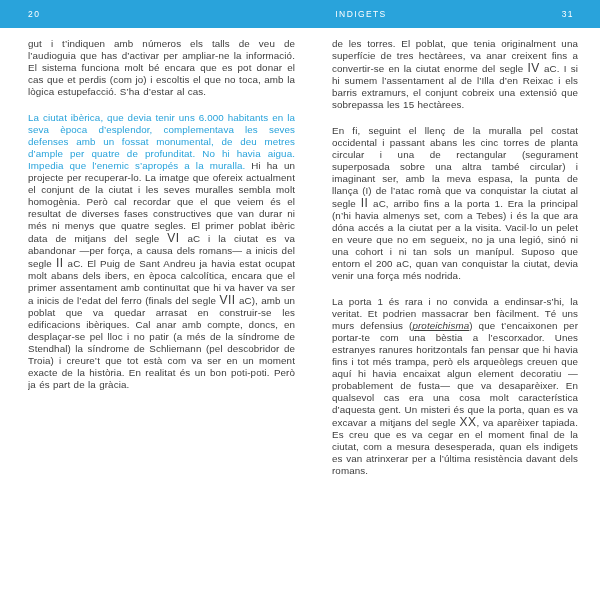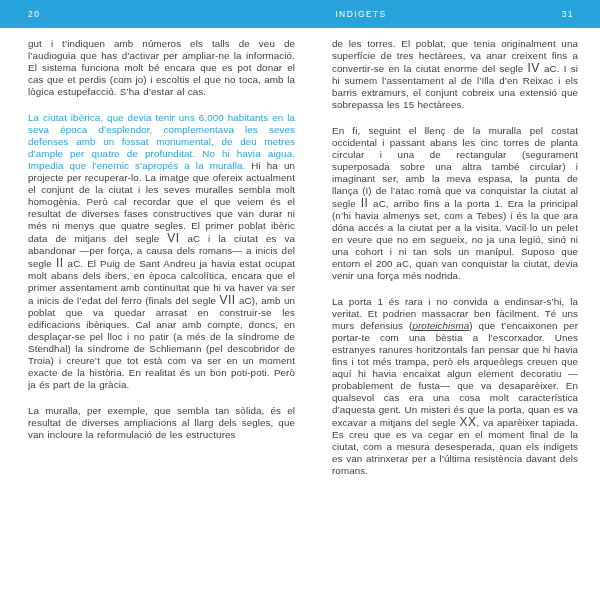--- a/index.html
+++ b/index.html
@@ -59,20 +59,19 @@
 <div class="header-bar">
   <span class="pn-left">20</span>
   <span class="title-author">JACINTO ANTON</span>
   <span class="title-chapter">INDIGETS</span>
   <span class="pn-right">31</span>
 </div>
 
 <div class="text-column col-left">
     <p><span class="run-default">gut i t’indiquen amb números els talls de veu de l’audioguia que has d’activar per ampliar-ne la informació. El sistema funciona molt bé encara que es pot donar el cas que et perdis (com jo) i escoltis el que no toca, amb la lògica estupefacció. S’ha d’estar al cas.</span></p>
     <p><span class="run-accent">La ciutat ibèrica, que devia tenir uns 6.000 habitants en la seva època d’esplendor, complementava les seves defenses amb un fossat monumental, de deu metres d’ample per quatre de profunditat. No hi havia aigua. Impedia que l’enemic s’apropés a la muralla. </span><span class="run-default">Hi ha un projecte per recuperar-lo. La imatge que ofereix actualment el conjunt de la ciutat i les seves muralles sembla molt homogènia. Però cal recordar que el que veiem és el resultat de diverses fases constructives que van durar ni més ni menys que quatre segles. El primer poblat ibèric data de mitjans del segle </span><span class="run-smallcaps">VI</span><span class="run-default"> aC i la ciutat es va abandonar —per força, a causa dels romans— a inicis del segle </span><span class="run-smallcaps">II</span><span class="run-default"> aC. El Puig de Sant Andreu ja havia estat ocupat molt abans dels ibers, en època calcolítica, encara que el primer assentament amb continuïtat que hi va haver va ser a inicis de l’edat del ferro (finals del segle </span><span class="run-smallcaps">VII</span><span class="run-default"> aC), amb un poblat que va quedar arrasat en construir-se les edificacions ibèriques. Cal anar amb compte, doncs, en desplaçar-se pel lloc i no patir (a més de la síndrome de Stendhal) la síndrome de Schliemann (pel descobridor de Troia) i creure’t que tot està com va ser en un moment exacte de la història. En realitat és un bon poti-poti. Però ja és part de la gràcia.</span></p>
-    <p><span class="run-default">La muralla, per exemple, que sembla tan sòlida, és el resultat de diverses ampliacions al llarg dels segles, que van incloure la reformulació de les estructures</span></p>
   </div>
 
 <div class="text-column col-right">
     <p><span class="run-default">de les torres. El poblat, que tenia originalment una superfície de tres hectàrees, va anar creixent fins a convertir-se en la ciutat enorme del segle </span><span class="run-smallcaps">IV</span><span class="run-default"> aC. I si hi sumem l’assentament al de l’Illa d’en Reixac i els barris extramurs, el conjunt cobreix una extensió que sobrepassa les 15 hectàrees.</span></p>
     <p><span class="run-default">En fi, seguint el llenç de la muralla pel costat occidental i passant abans les cinc torres de planta circular i una de rectangular (segurament superposada sobre una altra també circular) i imaginant ser, amb la meva espasa, la punta de llança (I) de l’atac romà que va conquistar la ciutat al segle </span><span class="run-smallcaps">II</span><span class="run-default"> aC, arribo fins a la porta 1. Era la principal (n’hi havia almenys set, com a Tebes) i és la que ara dóna accés a la ciutat per a la visita. Vacil·lo un pelet en veure que no em segueix, no ja una legió, sinó ni una cohort i ni tan sols un manípul. Suposo que entorn el 200 aC, quan van conquistar la ciutat, devia venir una força més nodrida.</span></p>
     <p><span class="run-default">La porta 1 és rara i no convida a endinsar-s’hi, la veritat. Et podrien massacrar ben fàcilment. Té uns murs defensius (</span><span class="run-italic">proteichisma</span><span class="run-default">) que t’encaixonen per portar-te com una bèstia a l’escorxador. Unes estranyes ranures horitzontals fan pensar que hi havia fins i tot més trampa, però els arqueòlegs creuen que aquí hi havia encaixat algun element decoratiu —probablement de fusta— que va desaparèixer. En qualsevol cas era una cosa molt característica d’aquesta gent. Un misteri és que la porta, quan es va excavar a mitjans del segle </span><span class="run-smallcaps">XX</span><span class="run-default">, va aparèixer tapiada. Es creu que es va cegar en el moment final de la ciutat, com a mesura desesperada, quan els indigets es van atrinxerar per a l’última resistència davant dels romans.</span></p>
   </div>
 
 </body></html>

